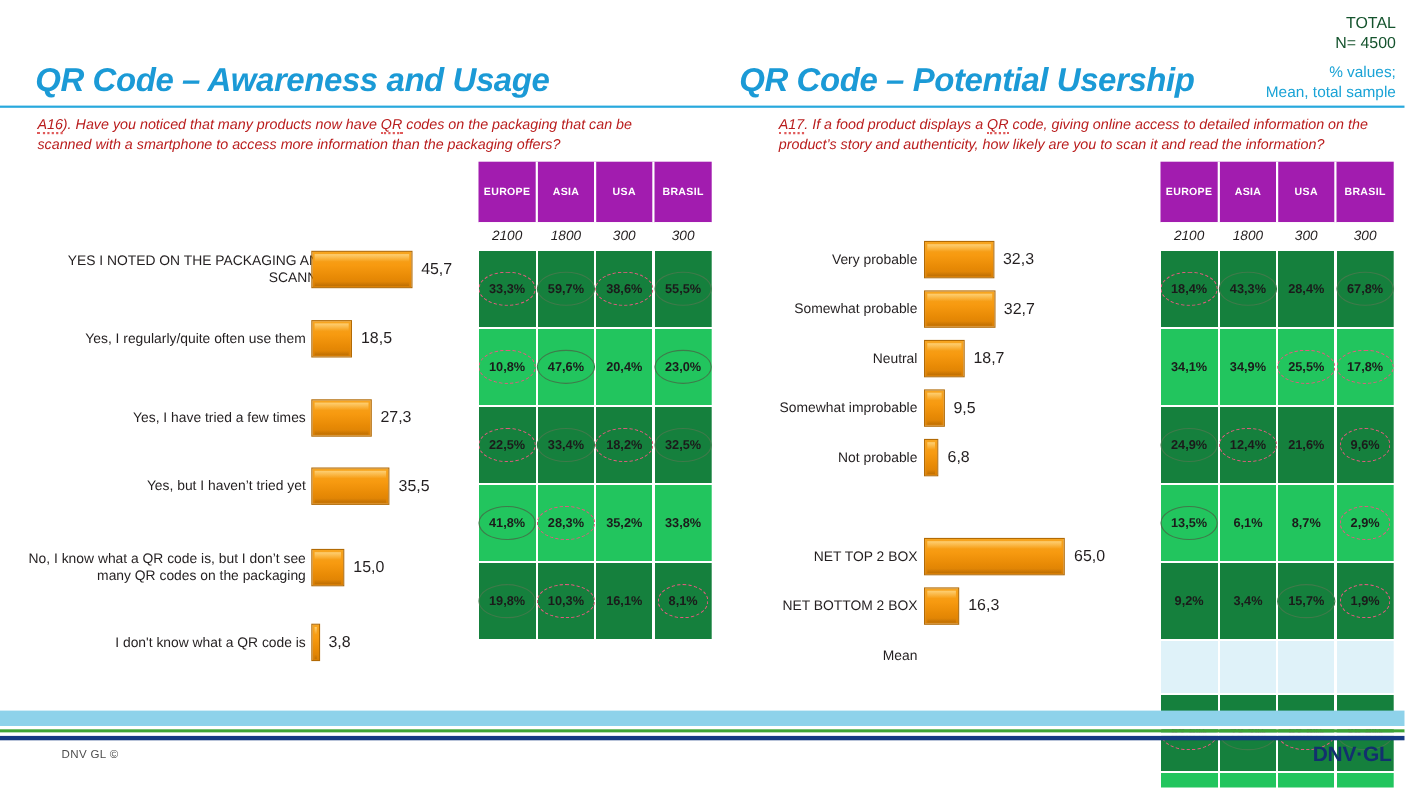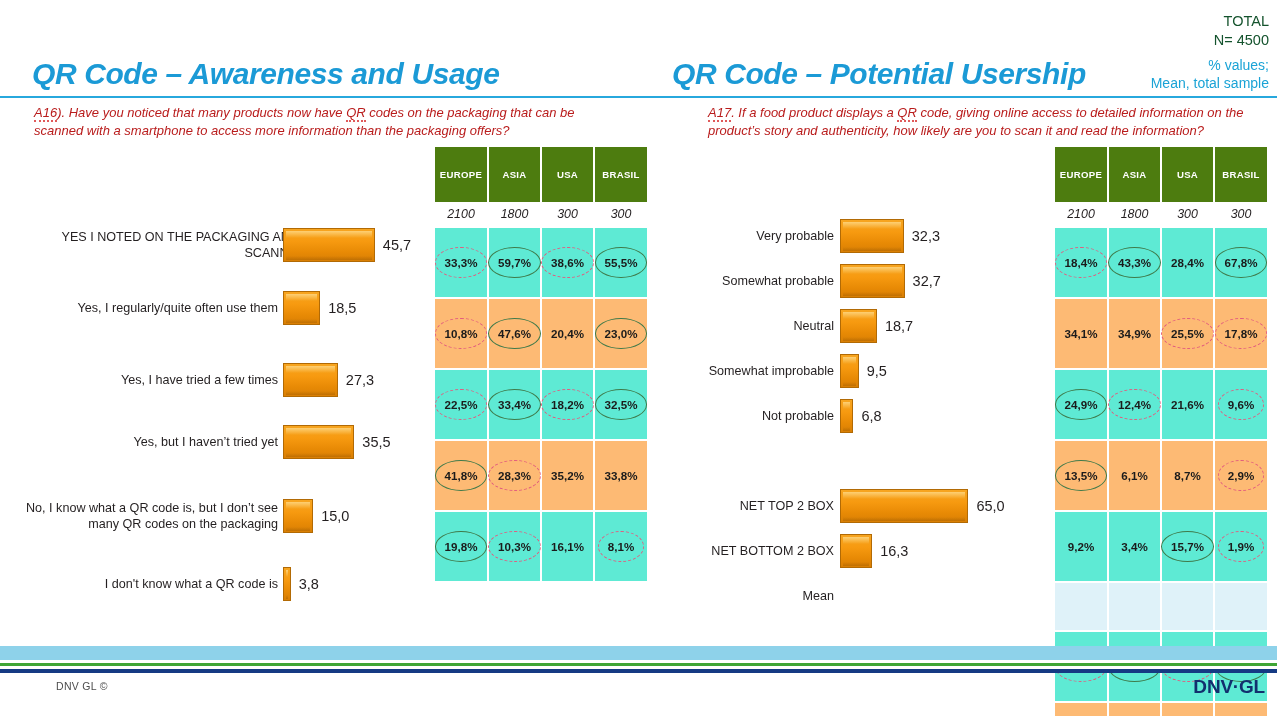--- a/index.html
+++ b/index.html
@@ -70,38 +70,38 @@
     position:absolute;font-size:14.5px;color:#231f20;
     transform:translateY(-50%);white-space:nowrap;
   }
 
   
   .dtable{position:absolute;border-collapse:collapse;table-layout:fixed;}
   .panel-left .dtable{left:435px;top:147px;}
   .panel-right .dtable{left:395px;top:147px;}
   .dtable col{width:53px;}
   .dtable th{
-    background:#4d7c0f;color:#ffffff;font-size:9.6px;font-weight:bold;
+    background:#a21caf;color:#ffffff;font-size:9.6px;font-weight:bold;
     letter-spacing:.3px;height:53px;vertical-align:middle;text-align:center;
     border-right:2px solid #ffffff;
   }
   .dtable th:last-child{border-right:none;}
   .dtable td{
     text-align:center;vertical-align:middle;
     font-size:11.6px;font-weight:bold;color:#1b1b1b;
     border-right:2px solid #ffffff;border-bottom:2px solid #ffffff;
     position:relative;
   }
   .dtable td:last-child{border-right:none;}
   .dtable tr.base-row td{
     background:#ffffff;font-style:italic;font-weight:normal;font-size:12.4px;
     height:22px;border-bottom:2px solid #ffffff;color:#231f20;
   }
-  .dtable tr.d td{background:#5eead4;height:67px;}
-  .dtable tr.d.alt td{background:#fdba74;margin-top:11px;}
+  .dtable tr.d td{background:#15803d;height:67px;}
+  .dtable tr.d.alt td{background:#22c55e;margin-top:11px;}
   .dtable tr.blank td{background:#dff2f9;height:45px;}
 
   .mark{position:relative;display:inline-block;padding:3px 4px;}
   .mark.neg::after,.mark.pos::after{
     content:"";position:absolute;left:-6px;right:-6px;top:-6px;bottom:-6px;
     border-radius:50%;pointer-events:none;
   }
   .mark.neg::after{border:1.6px dashed #e25b7e;}
   .mark.pos::after{border:1.6px solid #3f7a4a;}
 

